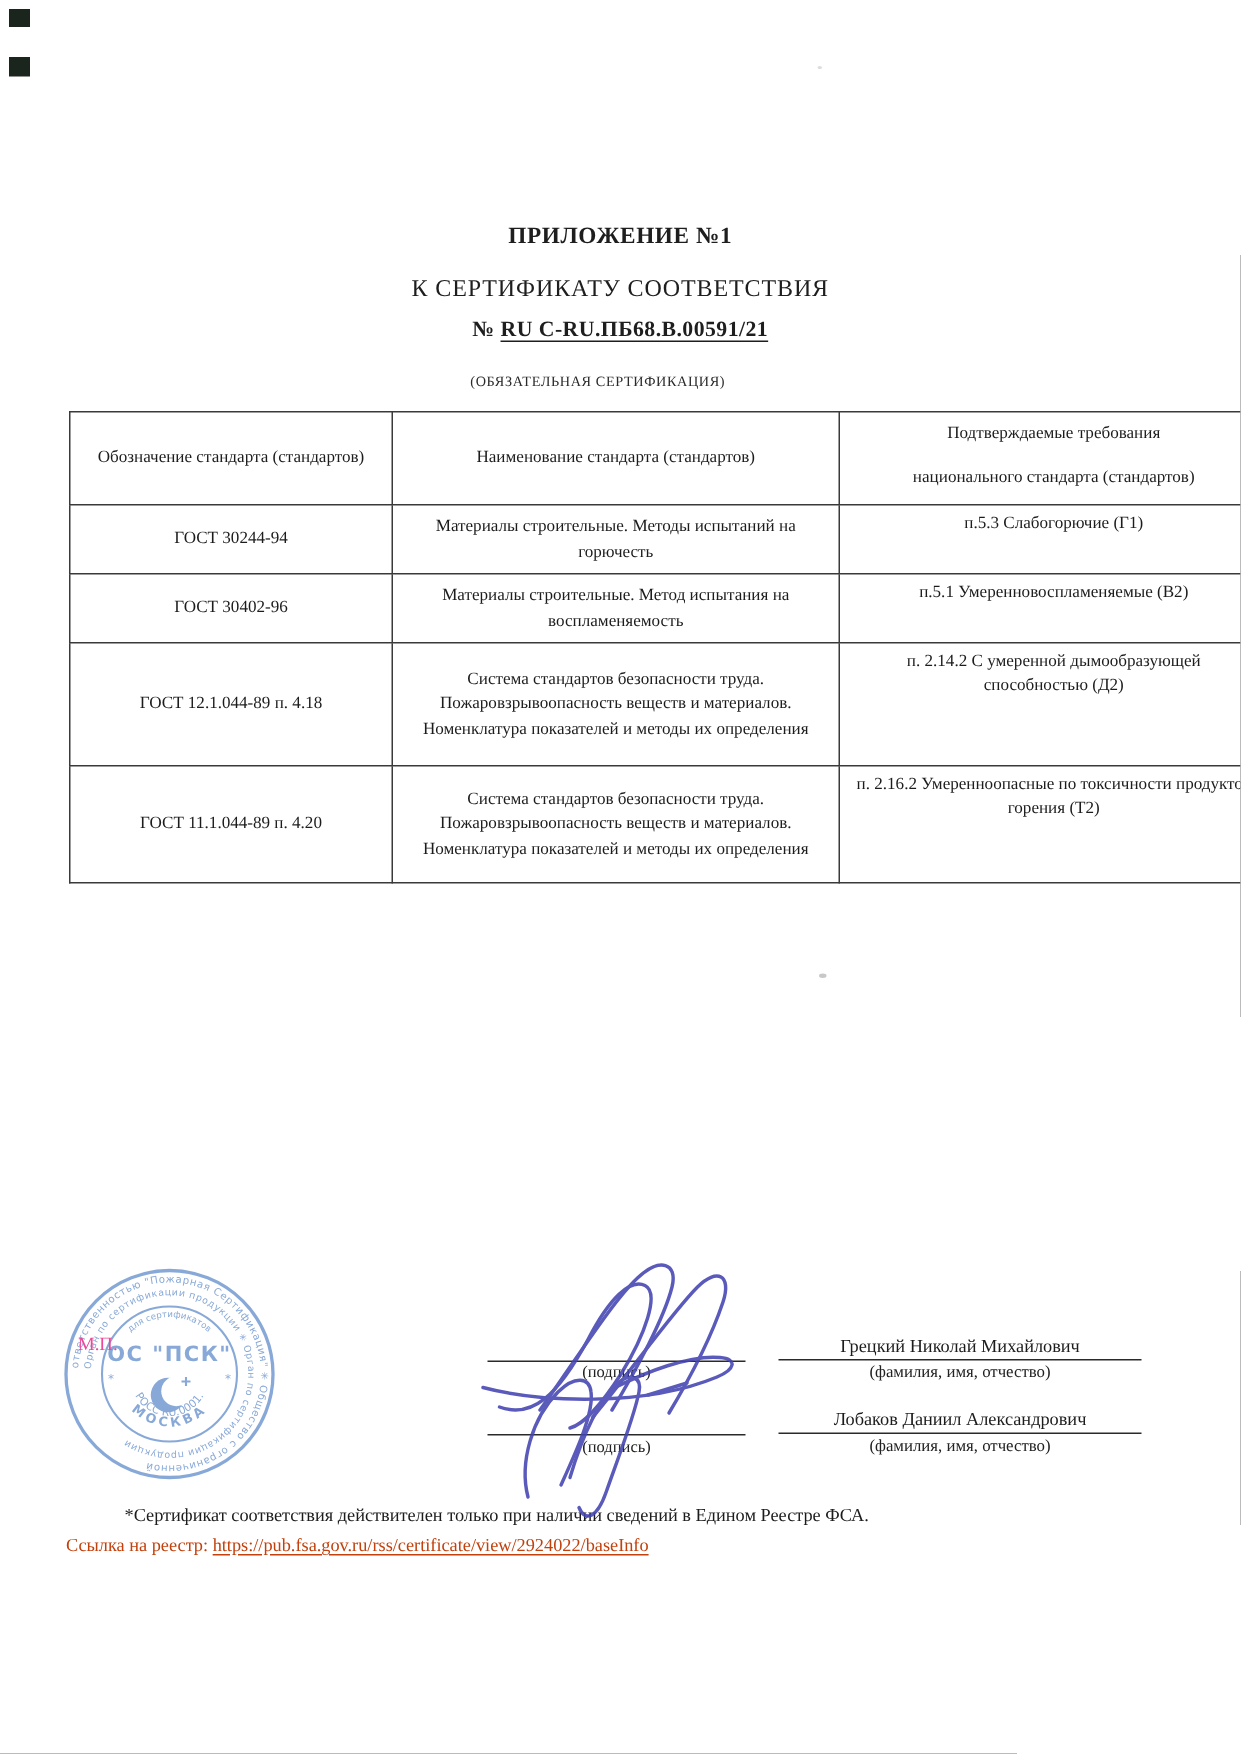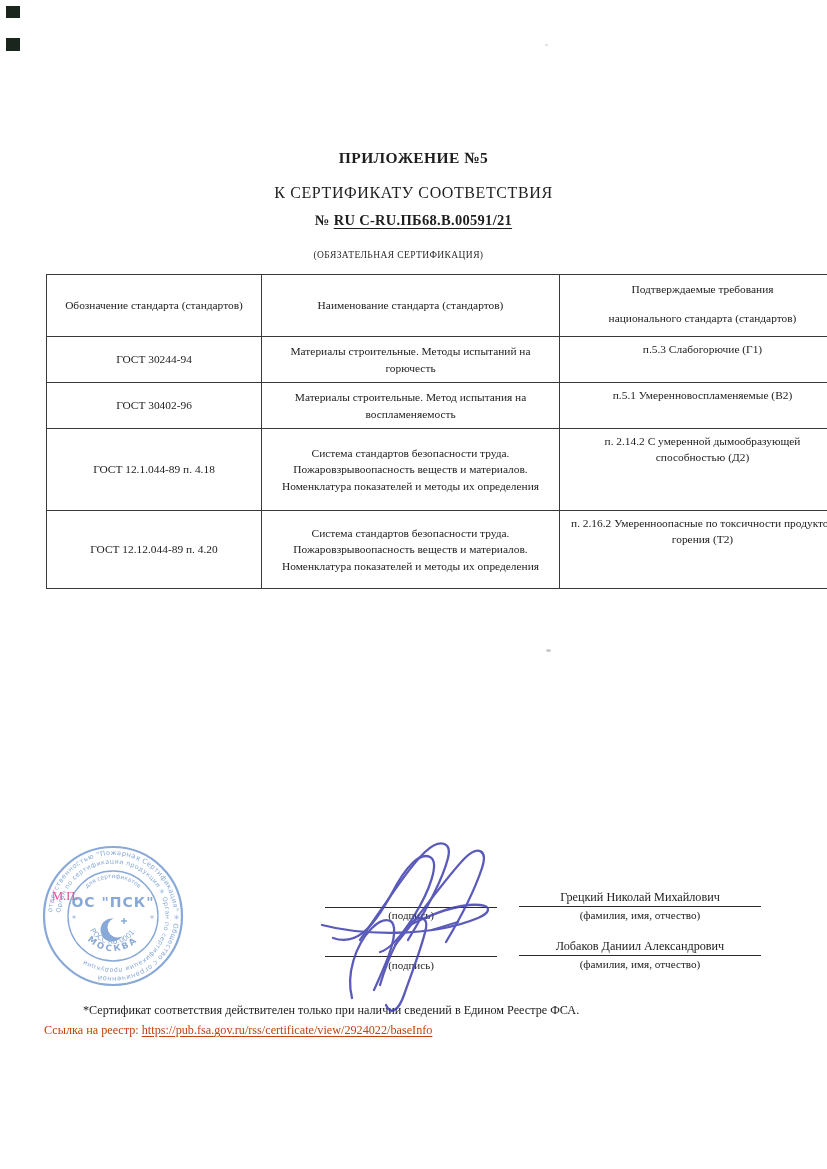--- a/index.html
+++ b/index.html
@@ -66,21 +66,21 @@
 </head>
 <body>
 
 <div class="page">
 
   <div class="corner-mark m1"></div>
   <div class="corner-mark m2"></div>
   <div class="speck s1"></div>
   <div class="speck s2"></div>
 
-  <div class="abs center title1">ПРИЛОЖЕНИЕ №5</div>
+  <div class="abs center title1">ПРИЛОЖЕНИЕ №1</div>
   <div class="abs center title2">К СЕРТИФИКАТУ СООТВЕТСТВИЯ</div>
   <div class="abs center certline"><span>№ </span><span class="num">RU C-RU.ПБ68.В.00591/21</span></div>
   <div class="abs center subtitle">(ОБЯЗАТЕЛЬНАЯ СЕРТИФИКАЦИЯ)</div>
 
   <table class="stds">
     <tbody>
         <tr class="hrow">
       <th class="c1">Обозначение стандарта (стандартов)</th>
       <th class="c2">Наименование стандарта (стандартов)</th>
       <th class="c3">
@@ -97,21 +97,21 @@
       <td class="c1">ГОСТ 30402-96</td>
       <td class="c2">Материалы строительные. Метод испытания на воспламеняемость</td>
       <td class="c3">п.5.1 Умеренновоспламеняемые (В2)</td>
     </tr>
     <tr class="r3">
       <td class="c1">ГОСТ 12.1.044-89 п. 4.18</td>
       <td class="c2">Система стандартов безопасности труда. Пожаровзрывоопасность веществ и материалов. Номенклатура показателей и методы их определения</td>
       <td class="c3">п. 2.14.2 С умеренной дымообразующей способностью (Д2)</td>
     </tr>
     <tr class="r4">
-      <td class="c1">ГОСТ 12.12.044-89 п. 4.20</td>
+      <td class="c1">ГОСТ 11.1.044-89 п. 4.20</td>
       <td class="c2">Система стандартов безопасности труда. Пожаровзрывоопасность веществ и материалов. Номенклатура показателей и методы их определения</td>
       <td class="c3">п. 2.16.2 Умеренноопасные по токсичности продуктов горения (Т2)</td>
     </tr>
   </tbody>
     </table>
 
   <svg class="stamp-svg" viewBox="0 0 150 150" font-family="DejaVu Sans, sans-serif" fill="#6e96cf">
     <defs>
       <path id="ringA" d="M 14 76 A 61 61 0 1 1 136 76 A 61 61 0 1 1 14 76"></path>
       <path id="ringB" d="M 22.5 76 A 52.5 52.5 0 1 1 127.5 76 A 52.5 52.5 0 1 1 22.5 76"></path>

